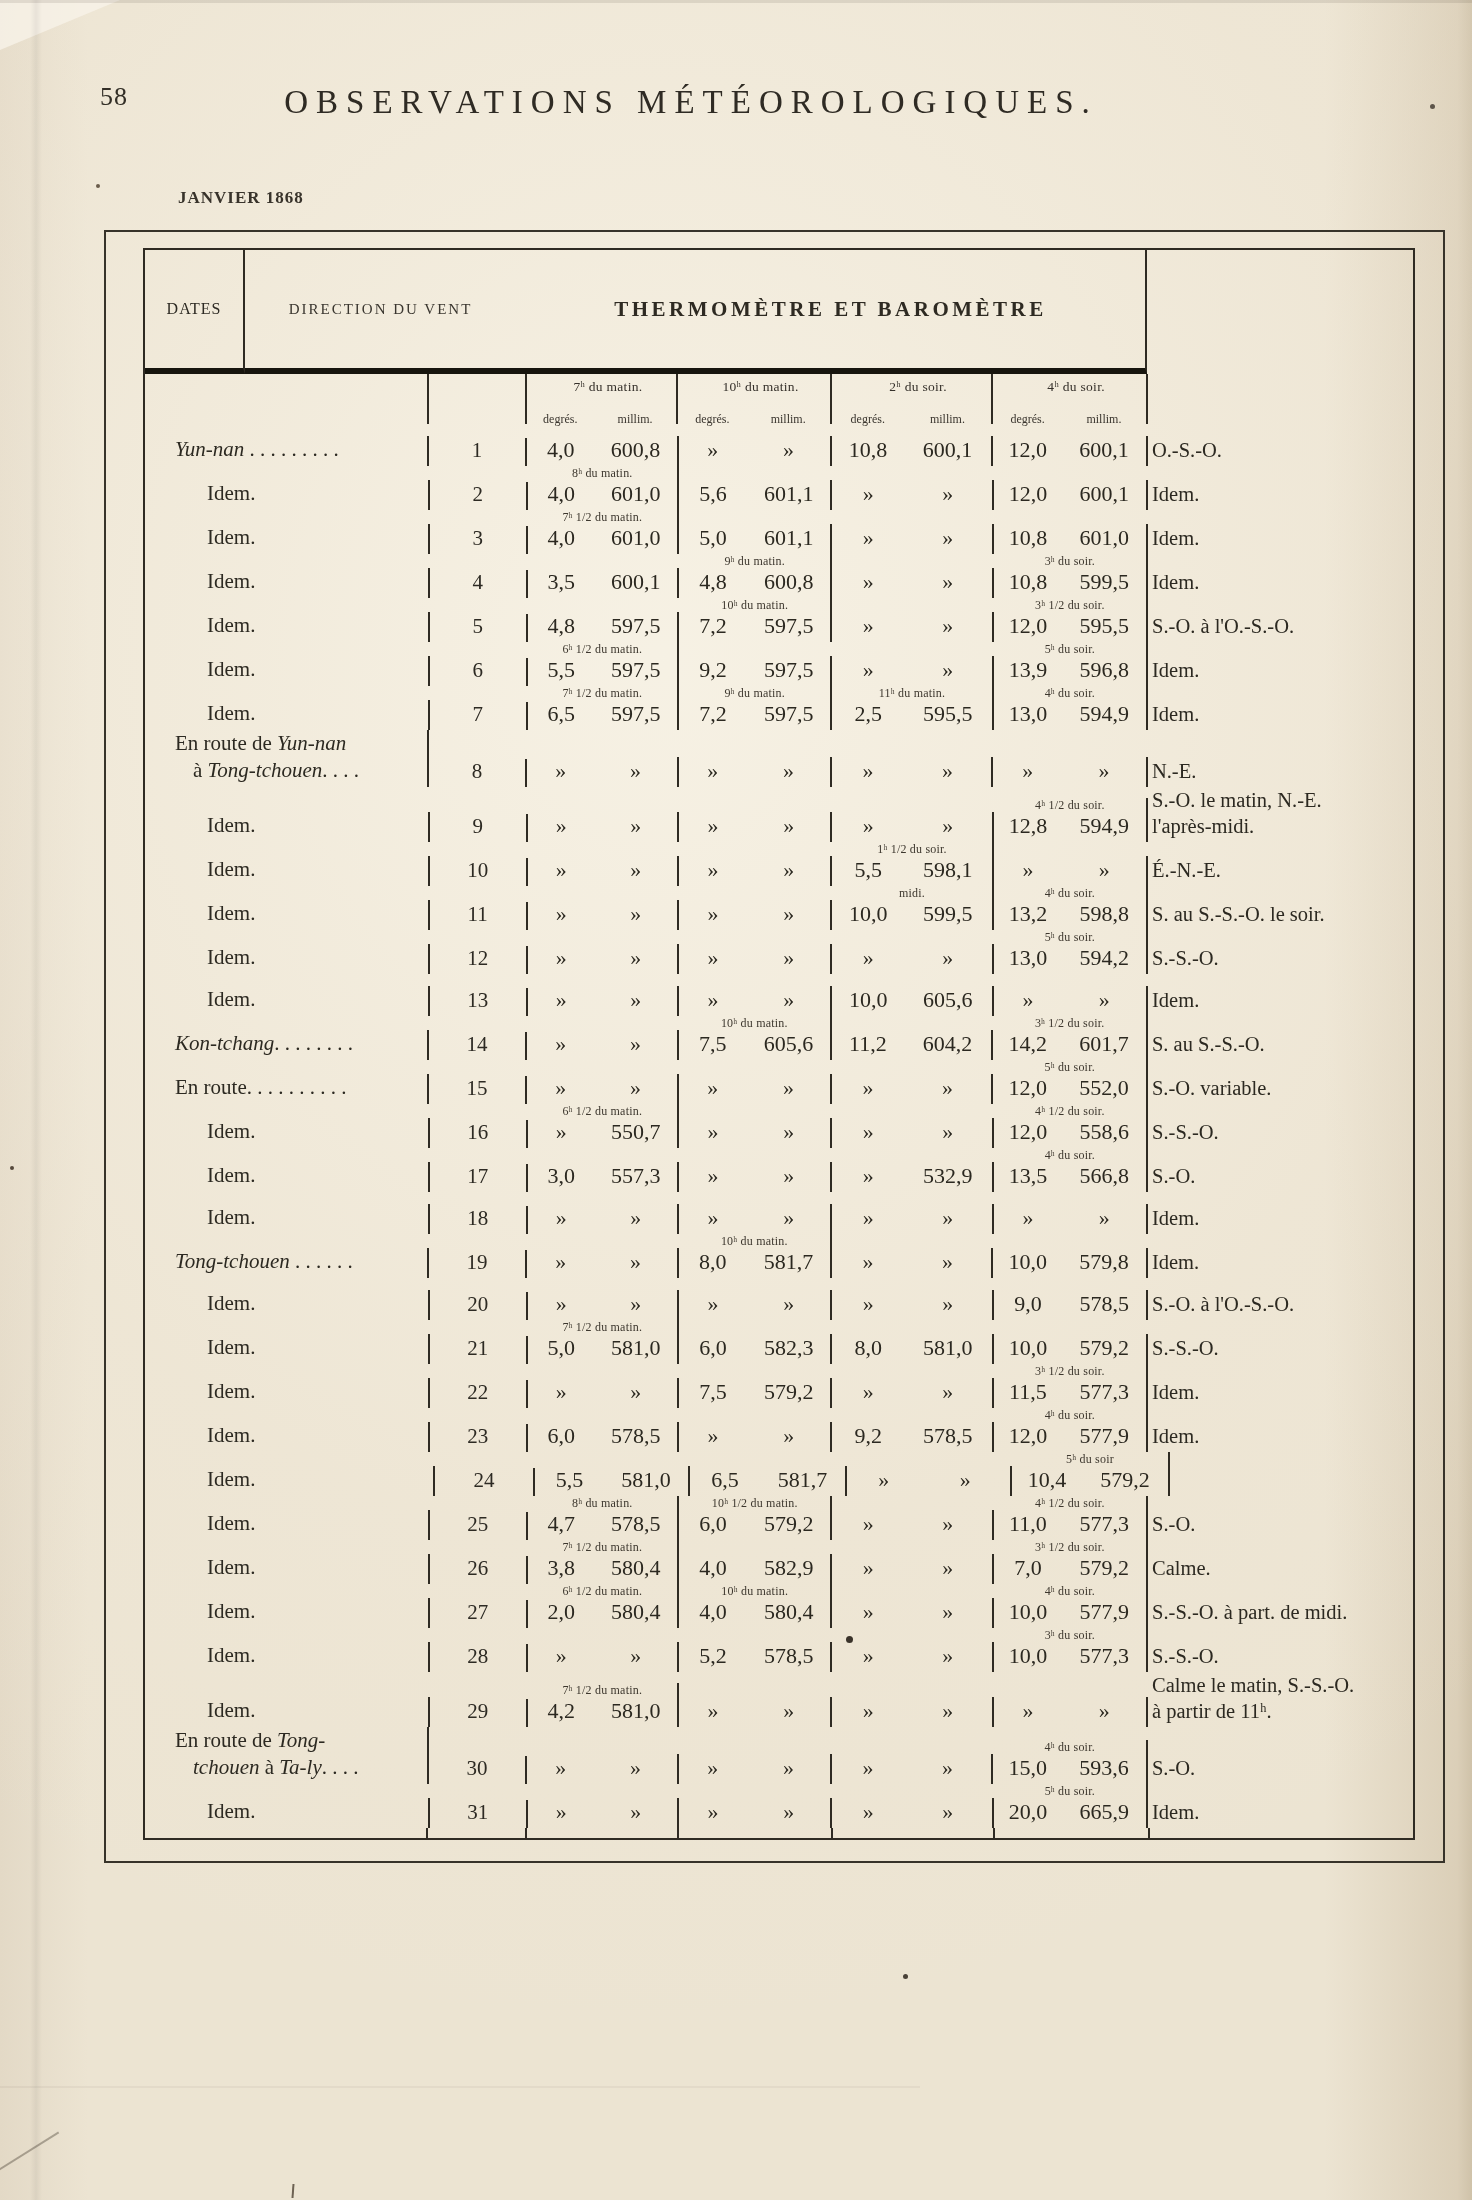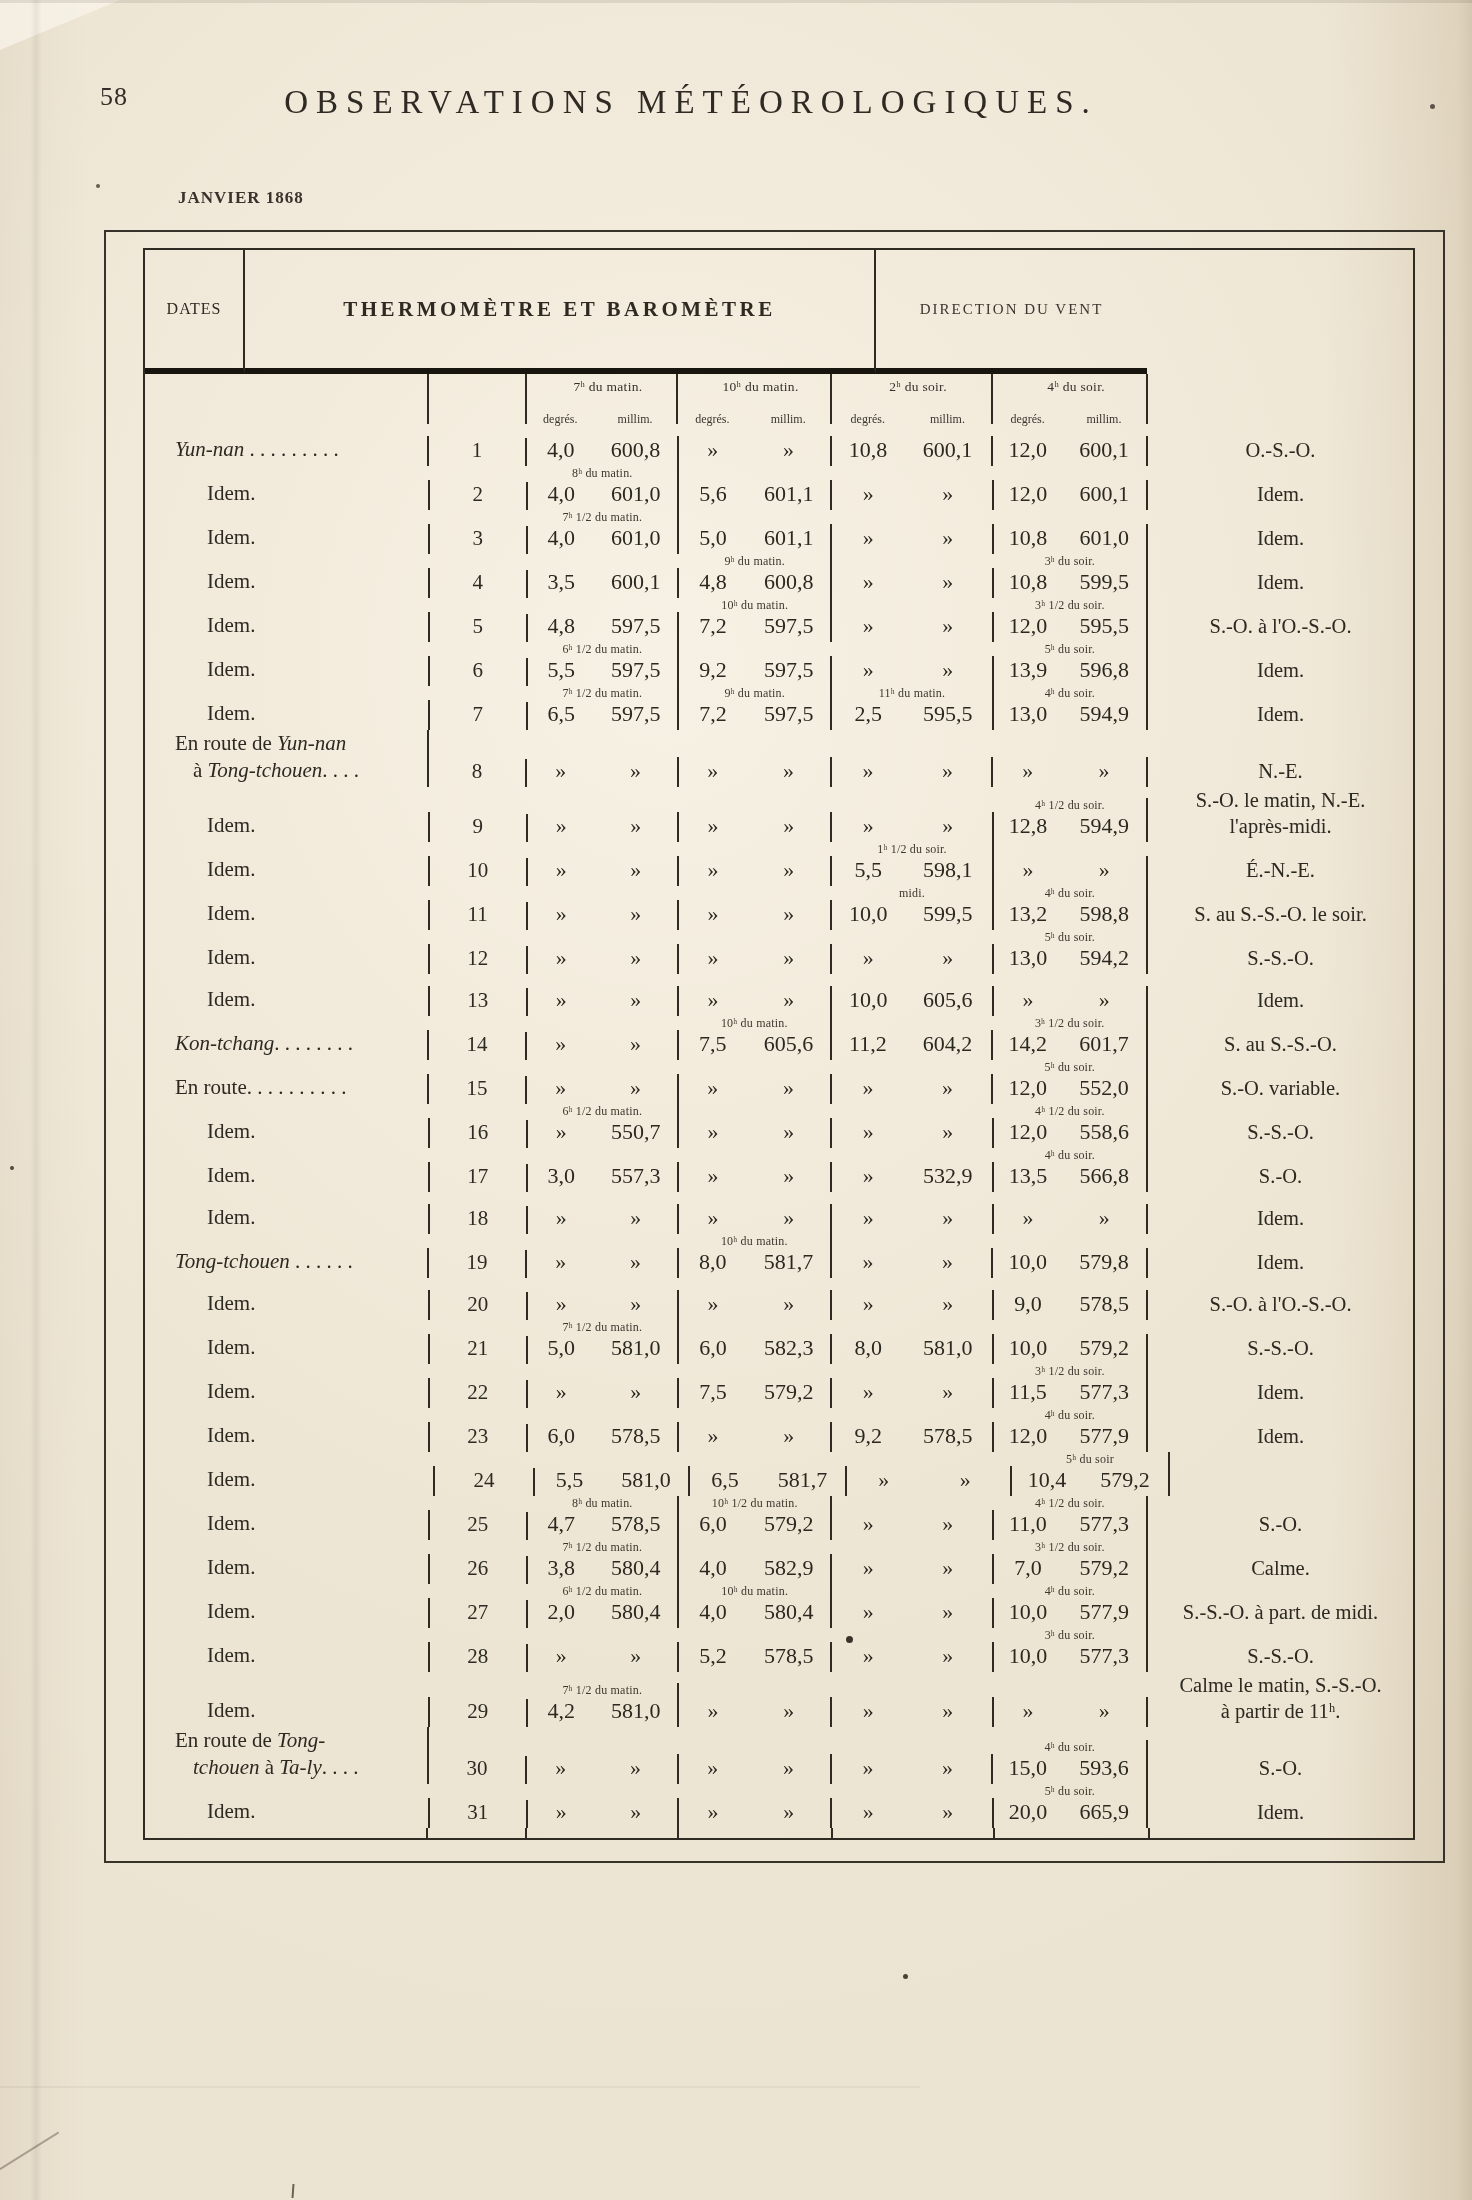--- a/index.html
+++ b/index.html
@@ -80,21 +80,21 @@
   .row .cell{padding-bottom:3px;}
   .lieu{font-size:21px;padding-left:30px;line-height:27px;color:#2c2921;}
   .lieu.idem{padding-left:62px;}
   .lieu-line.cont{padding-left:18px;}
   .it{font-style:italic;}
   .date{font-size:21px;text-align:center;}
   .note{font-size:12px;text-align:center;line-height:14px;color:#3d372e;letter-spacing:.2px;}
   .val{display:flex;font-size:22px;line-height:27px;color:#2b2820;}
   .val .deg{flex:0 0 45%;text-align:center;}
   .val .mm{flex:0 0 55%;text-align:center;}
-  .vent{font-size:20.5px;text-align:center;line-height:26px;white-space:pre-line;padding:0 4px 3px 4px;color:#2c2921;}
+  .vent{font-size:20.5px;line-height:26px;white-space:pre-line;padding:0 4px 3px 4px;color:#2c2921;}
   .filler{flex:1;display:flex;min-height:10px;}
   .fcell{height:100%;}
 </style>
 </head>
 <body>
 
 <div class="paper">
   <div class="corner-glare"></div>
   <div class="top-edge"></div>
   <div class="fold-line"></div>
@@ -111,25 +111,25 @@
   <div class="title">OBSERVATIONS MÉTÉOROLOGIQUES.</div>
   <div class="subtitle">JANVIER 1868</div>
 
   <div class="outer-box"></div>
 
   <div class="tbl">
     <div class="hrow">
       <div class="hc c-dates br">
         <div class="h-dates">DATES</div>
       </div>
+      <div class="hc c-vent">
+        <div class="h-vent">DIRECTION DU VENT</div>
+      </div>
       <div class="hc c-thermo br">
         <div class="h-thermo">THERMOMÈTRE ET BAROMÈTRE</div>
-      </div>
-      <div class="hc c-vent">
-        <div class="h-vent">DIRECTION DU VENT</div>
       </div>
     </div>
 
     <div class="subhrow">
       <div class="sh c-lieu br"></div>
       <div class="sh c-dates br"></div>
       <div class="sh o1 br">
         <div class="sh-time">7ʰ du matin.</div>
         <div class="sh-units">
           <span class="u1">degrés.</span>

